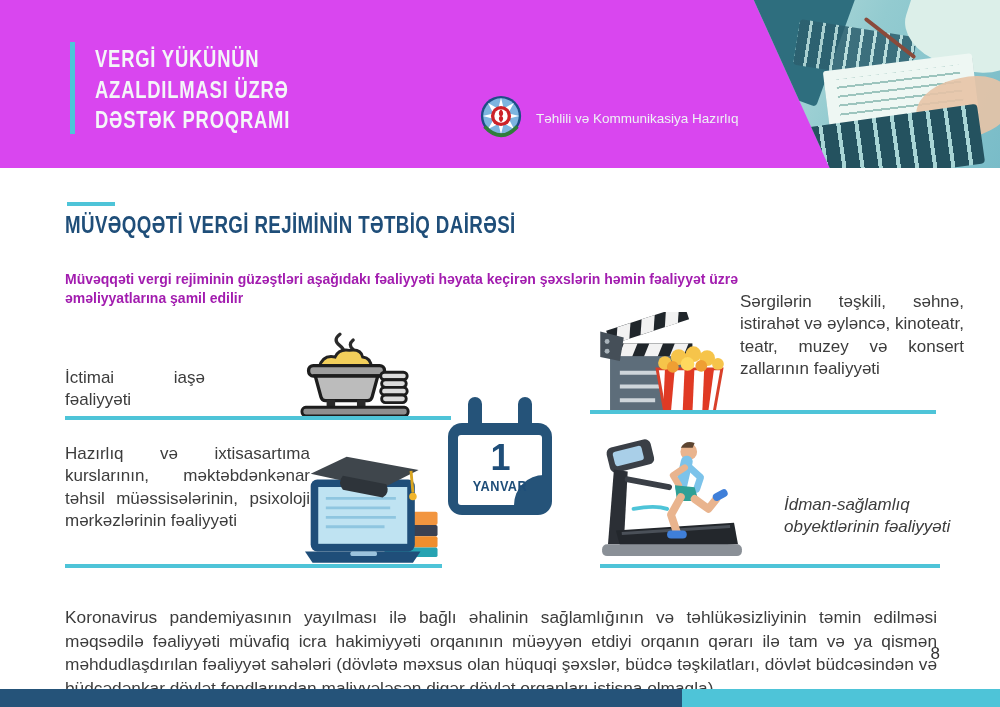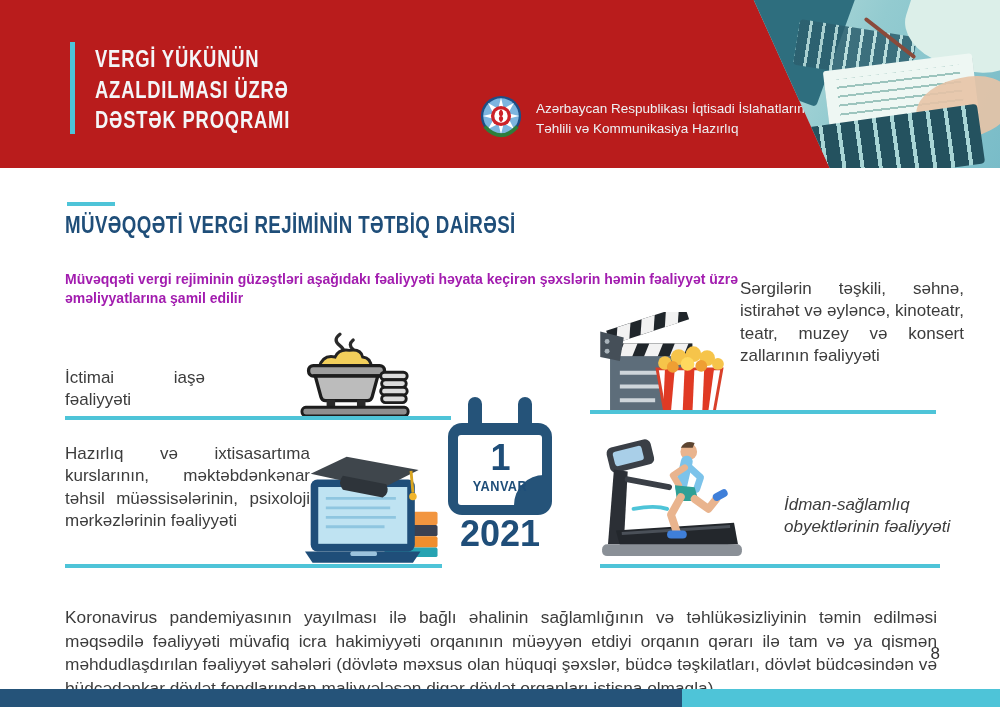--- a/index.html
+++ b/index.html
@@ -1,21 +1,21 @@
 <!DOCTYPE html>
 <html><head>
 <meta charset="utf-8">
 <style>
   html,body{margin:0;padding:0;}
   body{width:1000px;height:707px;position:relative;overflow:hidden;
        font-family:"Liberation Sans","DejaVu Sans",sans-serif;background:#ffffff;}
   .abs{position:absolute;}
 
   
-  .header{left:0;top:0;width:1000px;height:168px;background:#b91c1c;}
+  .header{left:0;top:0;width:1000px;height:168px;background:#d946ef;}
   .accent-vbar{left:70px;top:42px;width:5px;height:92px;background:#4ec4d8;}
   .hdr-title{left:95px;top:44px;color:#f4f6f8;font-weight:bold;font-size:23px;
              line-height:1.33;letter-spacing:1px;transform:scaleX(.8);transform-origin:0 0;white-space:nowrap;}
   .org{left:478px;top:94px;display:flex;align-items:center;gap:12px;}
   .org-text{color:#eef2f5;font-size:13.5px;line-height:1.45;}
 
   
   .photo{right:0;top:0;width:262px;height:168px;
          clip-path:polygon(6% 0,100% 0,100% 100%,35% 100%);
          background:linear-gradient(115deg,#bfe0de 0%,#93cbd0 45%,#79bcc8 100%);overflow:hidden;}
@@ -34,21 +34,21 @@
 
   
   .heading-rule{left:67px;top:202px;width:48px;height:4px;background:#4ec4d8;}
   .heading{left:65px;top:211px;color:#1f4e79;font-weight:bold;font-size:24px;letter-spacing:.5px;
            transform:scaleX(.78);transform-origin:0 0;white-space:nowrap;}
   .intro{left:65px;top:270px;width:680px;color:#a21caf;font-weight:bold;font-size:14px;line-height:1.33;}
 
   
   .qlabel{color:#3c3c3c;font-size:17px;line-height:1.32;text-align:justify;}
   .q1-label{left:65px;top:367px;width:140px;}
-  .q2-label{left:740px;top:278px;width:224px;}
+  .q2-label{left:740px;top:291px;width:224px;}
   .q3-label{left:65px;top:443px;width:245px;}
   .q4-label{left:784px;top:494px;width:212px;font-style:italic;}
   .underline{height:3.5px;background:#4ec4d8;}
   .u1{left:65px;top:416px;width:386px;}
   .u2{left:590px;top:410px;width:346px;}
   .u3{left:65px;top:564px;width:377px;}
   .u4{left:600px;top:564px;width:340px;}
 
   .icon-box{display:block;}
   .food-pos{left:283px;top:332px;}
@@ -103,21 +103,20 @@
           <path d="M37.5 9.5 L31.5 20 L31.6 15.8 L27.6 14.5 Z"></path>
             <path d="M10.5 36.5 L16.5 26 L16.4 30.2 L20.4 31.5 Z"></path>
         </g>
         <circle cx="24" cy="23" r="10.5" fill="#cc2229"></circle>
         <circle cx="24" cy="23" r="7" fill="#ffffff"></circle>
         <path d="M24 17 q3 3.5 0 6 q-3 2.5 0 5.5 q3-3 0-5.5 q-3-2.5 0-6z" fill="#cc2229" stroke="#cc2229" stroke-width="1.5"></path>
         <path d="M7 34 q8 9 17 9 q9 0 17-9" fill="none" stroke="#2f7d3b" stroke-width="4"></path>
       </svg>
     </span>
     <div class="org-text">
-      <div>Azərbaycan Respublikası İqtisadi İslahatların</div>
       <div>Təhlili və Kommunikasiya Hazırlıq</div>
     </div>
   </div>
 
   <div class="abs photo">
     <div class="abs ph-screen1"></div>
     <div class="abs ph-kb1"></div>
     <div class="abs ph-sleeve"></div>
     <div class="abs ph-paper"></div>
     <div class="abs ph-pen"></div>
@@ -254,19 +253,18 @@
 <div class="abs underline u4"></div>
 
 <div class="abs cal">
   <div class="cal-ring r1"></div>
   <div class="cal-ring r2"></div>
   <div class="cal-body"></div>
   <div class="cal-inner"></div>
   <div class="cal-fold"></div>
   <div class="cal-day">1</div>
   <div class="cal-month">YANVAR</div>
-  <div class="cal-year">2021</div>
 </div>
 
 <div class="abs footnote">Koronavirus pandemiyasının yayılması ilə bağlı əhalinin sağlamlığının və təhlükəsizliyinin təmin edilməsi məqsədilə fəaliyyəti müvafiq icra hakimiyyəti orqanının müəyyən etdiyi orqanın qərarı ilə tam və ya qismən məhdudlaşdırılan fəaliyyət sahələri (dövlətə məxsus olan hüquqi şəxslər, büdcə təşkilatları, dövlət büdcəsindən və büdcədənkar dövlət fondlarından maliyyələşən digər dövlət orqanları istisna olmaqla)</div>
 <div class="abs page-num">8</div>
 <div class="abs footer-dark"></div>
 <div class="abs footer-cyan"></div>
 
 </body></html>

